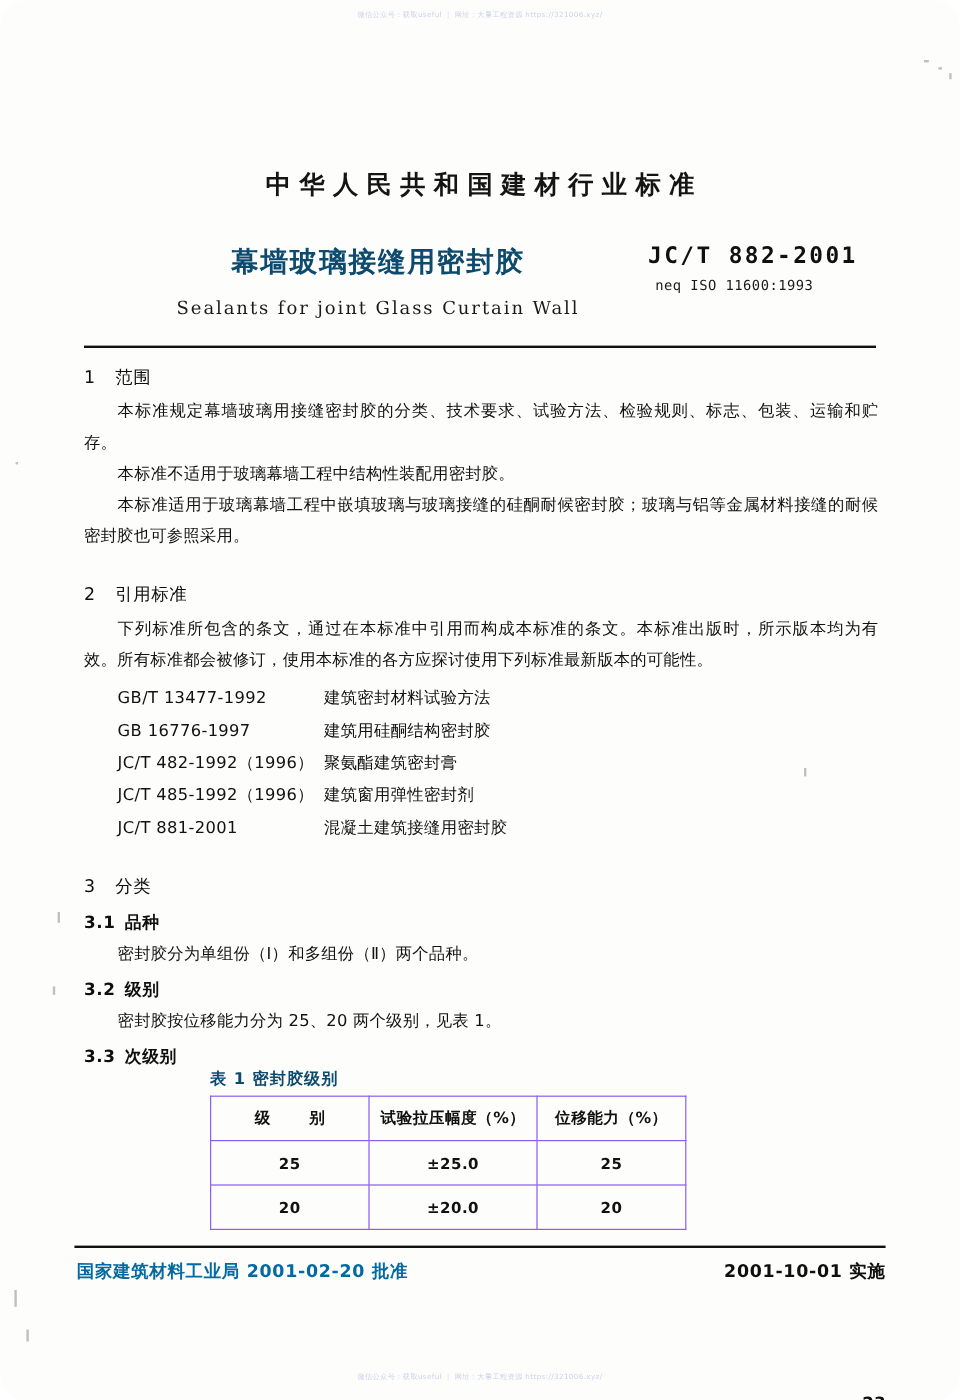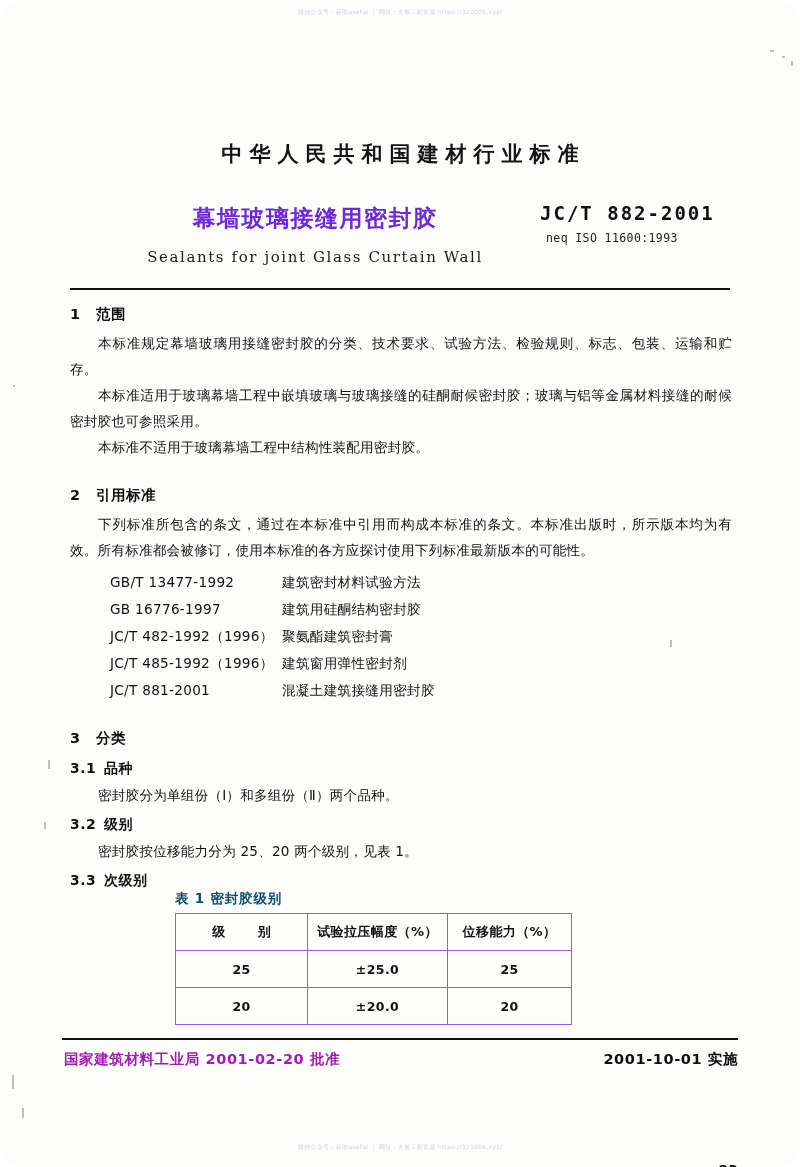--- a/index.html
+++ b/index.html
@@ -67,21 +67,21 @@
   }
   .title-cn {
     position: absolute;
     left: 120px;
     top: 203px;
     width: 390px;
     text-align: center;
     font-size: 23px;
     font-weight: bold;
     letter-spacing: 1.5px;
-    color: #6d28d9;
+    color: #0c4a6e;
   }
   .title-en {
     position: absolute;
     left: 120px;
     top: 248px;
     width: 390px;
     text-align: center;
     font-family: "DejaVu Serif", "Liberation Serif", serif;
     font-size: 15px;
     letter-spacing: 1.6px;
@@ -117,21 +117,21 @@
 
   
   .body-area {
     position: absolute;
     left: 70px;
     top: 305px;
     width: 662px;
   }
   .sec-h {
     font-size: 14.5px;
-    font-weight: bold;
+    font-weight: normal;
     letter-spacing: 0.5px;
     margin: 0;
     color: #0f0f0f;
   }
   .sec-h .num {
     display: inline-block;
     min-width: 26px;
   }
   .sub-h {
     font-size: 14px;
@@ -149,21 +149,21 @@
     font-size: 13.6px;
     line-height: 26px;
     text-align: justify;
     margin: 0;
     text-indent: 28px;
     letter-spacing: 0.2px;
     color: #121212;
   }
 
   .ref-list {
-    margin: 16px;
+    margin: 4px;
     padding: 0;
     list-style: none;
   }
   .ref-row {
     display: flex;
     line-height: 27px;
     font-size: 13.6px;
     color: #121212;
   }
   .ref-code {
@@ -232,21 +232,21 @@
     height: 2px;
     background: #111;
   }
   .foot-left {
     position: absolute;
     left: 64px;
     top: 1050px;
     font-size: 14.5px;
     font-weight: bold;
     letter-spacing: 0.6px;
-    color: #a21caf;
+    color: #0369a1;
     text-align: center;
   }
   .foot-right {
     position: absolute;
     right: 62px;
     top: 1050px;
     font-size: 14.5px;
     font-weight: bold;
     letter-spacing: 0.6px;
     color: #0f0f0f;
@@ -286,22 +286,22 @@
   </div>
   <div class="rule-top"></div>
 
   <div class="body-area">
 
     <div style="margin-bottom:2px;">
       <p class="sec-h">
         <span class="num">1</span><span>范围</span>
       </p>
       <p class="para" style="margin-top:6px;">本标准规定幕墙玻璃用接缝密封胶的分类、技术要求、试验方法、检验规则、标志、包装、运输和贮存。</p>
+      <p class="para">本标准不适用于玻璃幕墙工程中结构性装配用密封胶。</p>
       <p class="para">本标准适用于玻璃幕墙工程中嵌填玻璃与玻璃接缝的硅酮耐候密封胶；玻璃与铝等金属材料接缝的耐候密封胶也可参照采用。</p>
-      <p class="para">本标准不适用于玻璃幕墙工程中结构性装配用密封胶。</p>
     </div>
 
     <div style="margin-top:26px;">
       <p class="sec-h">
         <span class="num">2</span><span>引用标准</span>
       </p>
       <p class="para" style="margin-top:6px;">下列标准所包含的条文，通过在本标准中引用而构成本标准的条文。本标准出版时，所示版本均为有效。所有标准都会被修订，使用本标准的各方应探讨使用下列标准最新版本的可能性。</p>
 
       <ul class="ref-list" style="margin-top:6px;">
         <li class="ref-row">

